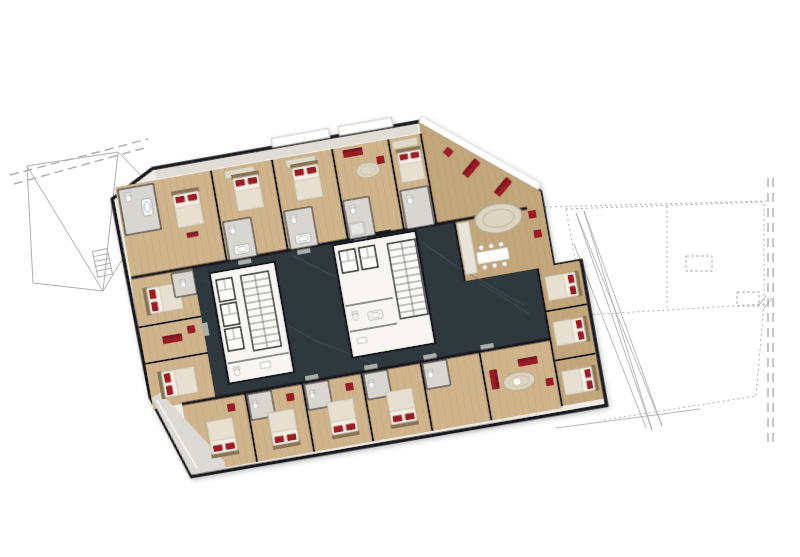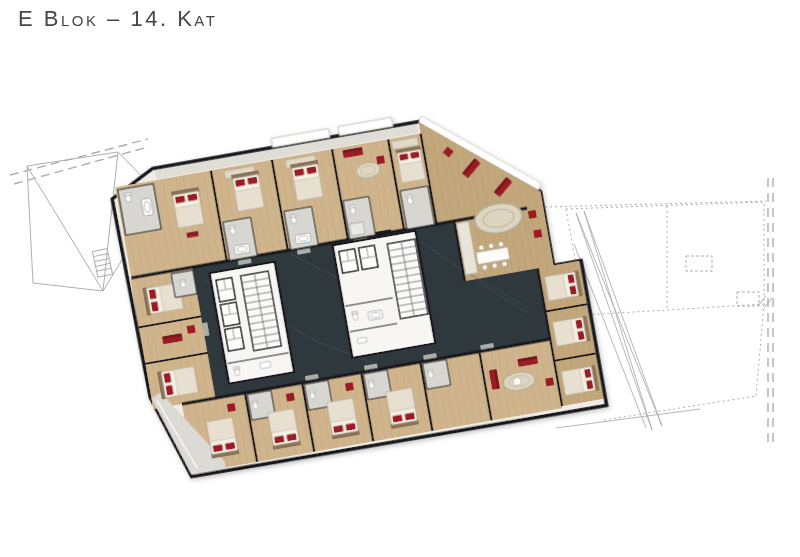--- a/index.html
+++ b/index.html
@@ -22,21 +22,20 @@
   .f-bath{fill:var(--bathroom_floor,#d8d6d1);}
   .f-core{fill:var(--core_white,#f7f6f3);}
   .f-red{fill:var(--accent_red,#9c1f28);}
   .f-terr{fill:var(--terrace,#dcdad4);}
   .oline{stroke:var(--adjacent_outline,#aeaeae);fill:none;}
 </style>
 </head>
 <body>
 
 <div class="stage">
-  <div class="title">E Blok – 14. Kat</div>
 
   <svg width="800" height="557" viewBox="0 0 800 557">
     <defs>
       <filter id="soft" x="-8%" y="-8%" width="116%" height="116%">
         <feDropShadow dx="1" dy="2" stdDeviation="2.5" flood-color="#000000" flood-opacity="0.25"></feDropShadow>
       </filter>
       <pattern id="planks" width="7" height="7" patternUnits="userSpaceOnUse">
         <line x1="3.5" y1="0" x2="3.5" y2="7" stroke="#8a7450" stroke-width="0.5" opacity="0.22"></line>
       </pattern>
       <g id="bed">

